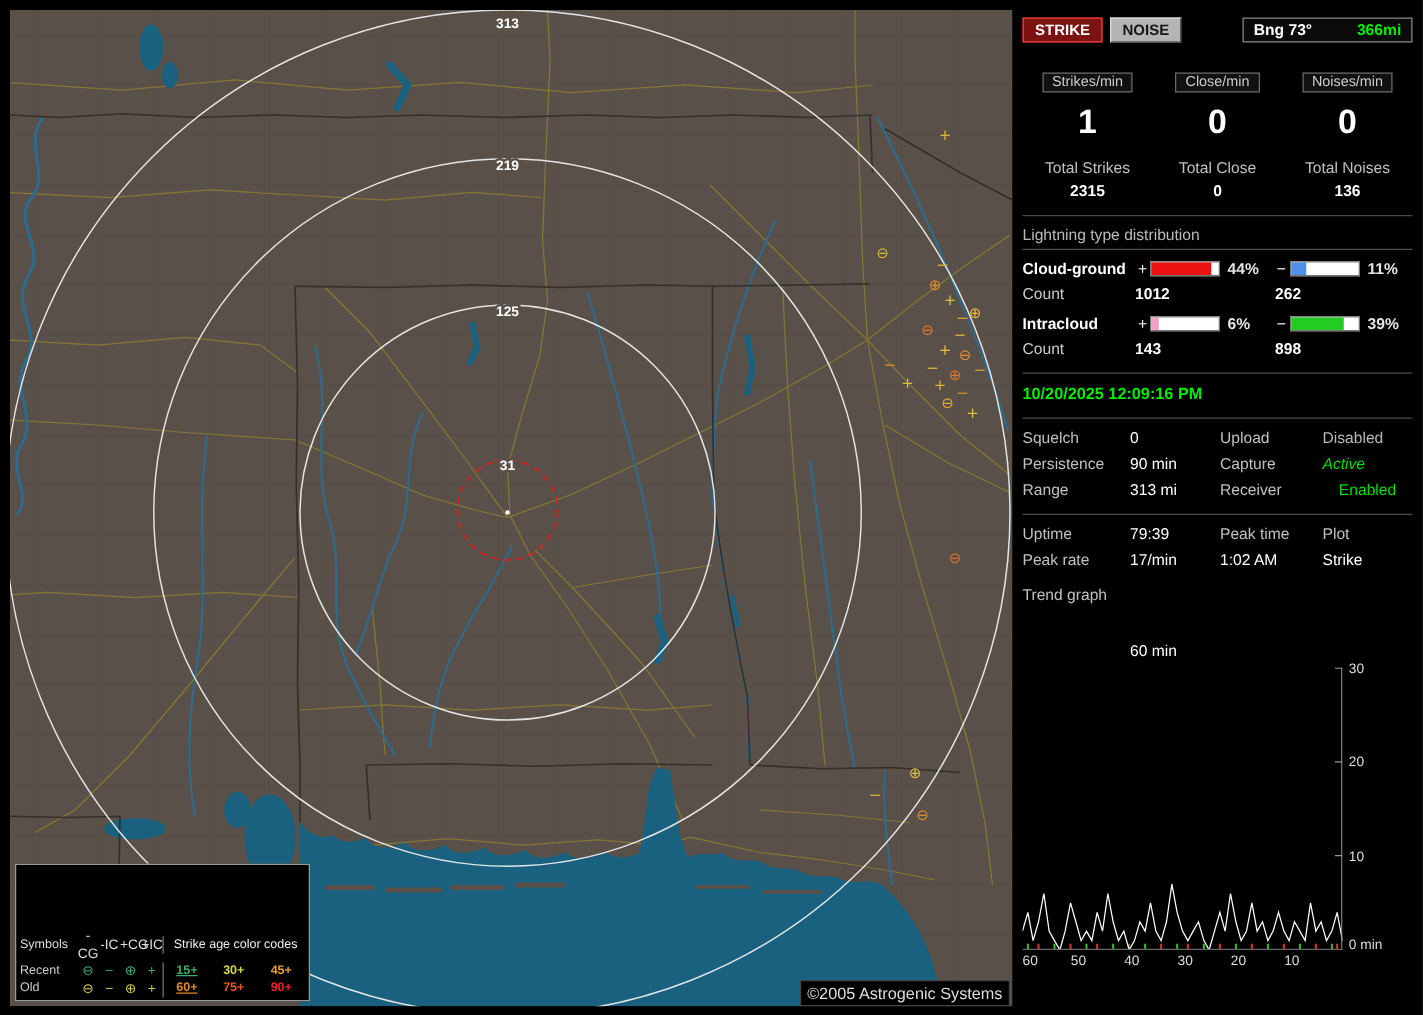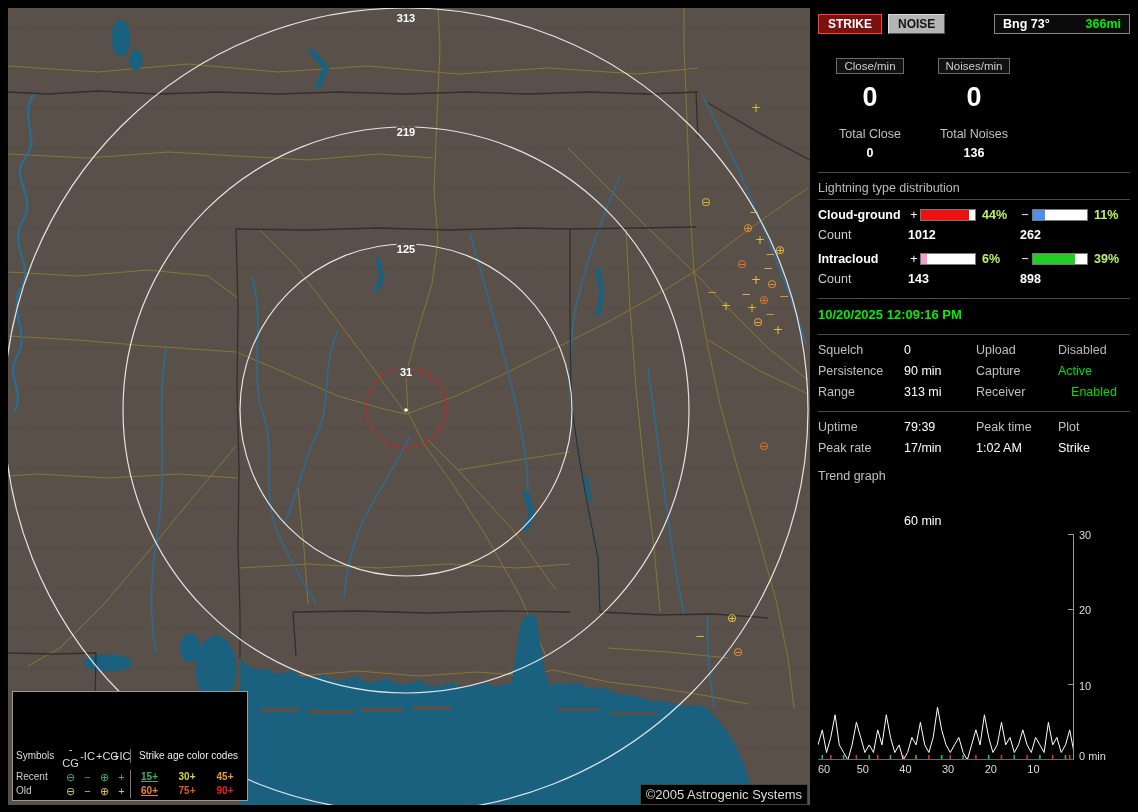--- a/index.html
+++ b/index.html
@@ -37,21 +37,21 @@
   .total-label{color:#c0c0c0;margin-top:14px;font-size:12.5px;}
   .total-value{color:#fff;font-weight:bold;margin-top:5px;}
   .divider{border-top:1px solid #4a4a4a;margin:12px 0 8px 0;}
   .dist-title{color:#bbb;padding-bottom:4px;border-bottom:1px solid #4a4a4a;margin-bottom:8px;}
   .dist-row{display:grid;grid-template-columns:90px 12px 58px 40px 14px 58px 38px;
            align-items:center;margin:6px 0;}
   .dist-row .lbl{color:#fff;font-weight:bold;}
   .sign{color:#fff;text-align:center;}
   .bar{width:54px;height:10px;background:#fff;border:1px solid #777;}
   .bar i{display:block;height:100%;}
-  .pct{color:#bef264;font-weight:bold;padding-left:4px;}
+  .pct{color:#e5e5e5;font-weight:bold;padding-left:4px;}
   .count-row{display:grid;grid-template-columns:90px 112px 1fr;margin:4px 0 10px 0;}
   .count-row .cl{color:#ccc;}
   .count-row b{color:#fff;}
   .clock{color:#00ee00;font-weight:bold;font-size:13px;margin:4px 0;}
   .kv-grid{display:grid;grid-template-columns:86px 72px 82px 1fr;row-gap:7px;margin:6px 0;}
   .kv-grid .k{color:#c0c0c0;}
   .kv-grid .v{color:#fff;}
   .trend-head{display:grid;grid-template-columns:86px 1fr;margin:14px 0 6px 0;}
   .trend-head .k{color:#c0c0c0;}
   .trend-head .v{color:#fff;margin-top:45px;}
@@ -235,20 +235,26 @@
     <button class="btn-strike">STRIKE</button>
     <button class="btn-noise">NOISE</button>
     <div class="bng-box">
       <span class="bng">Bng 73°</span>
       <span class="dist">366mi</span>
     </div>
   </div>
 
   <div class="rate-cols">
     <div>
+      <span class="rate-label">Strikes/min</span>
+      <div class="rate-value">1</div>
+      <div class="total-label">Total Strikes</div>
+      <div class="total-value">2315</div>
+    </div>
+    <div>
       <span class="rate-label">Close/min</span>
       <div class="rate-value">0</div>
       <div class="total-label">Total Close</div>
       <div class="total-value">0</div>
     </div>
     <div>
       <span class="rate-label">Noises/min</span>
       <div class="rate-value">0</div>
       <div class="total-label">Total Noises</div>
       <div class="total-value">136</div>
@@ -302,21 +308,21 @@
 
   <div class="kv-grid">
     <span class="k">Squelch</span>
     <span class="v">0</span>
     <span class="k">Upload</span>
     <span class="v" style="color: rgb(184, 184, 184);">Disabled</span>
 
     <span class="k">Persistence</span>
     <span class="v">90 min</span>
     <span class="k">Capture</span>
-    <span class="v" style="color: rgb(0, 221, 0);">Active</span>
+    <span class="v" style="color: rgb(0, 221, 0); font-style: italic;">Active</span>
 
     <span class="k">Range</span>
     <span class="v">313 mi</span>
     <span class="k">Receiver</span>
     <span class="v" style="color: rgb(0, 221, 0); text-align: center;">Enabled</span>
   </div>
 
   <div class="divider"></div>
 
   <div class="kv-grid">

